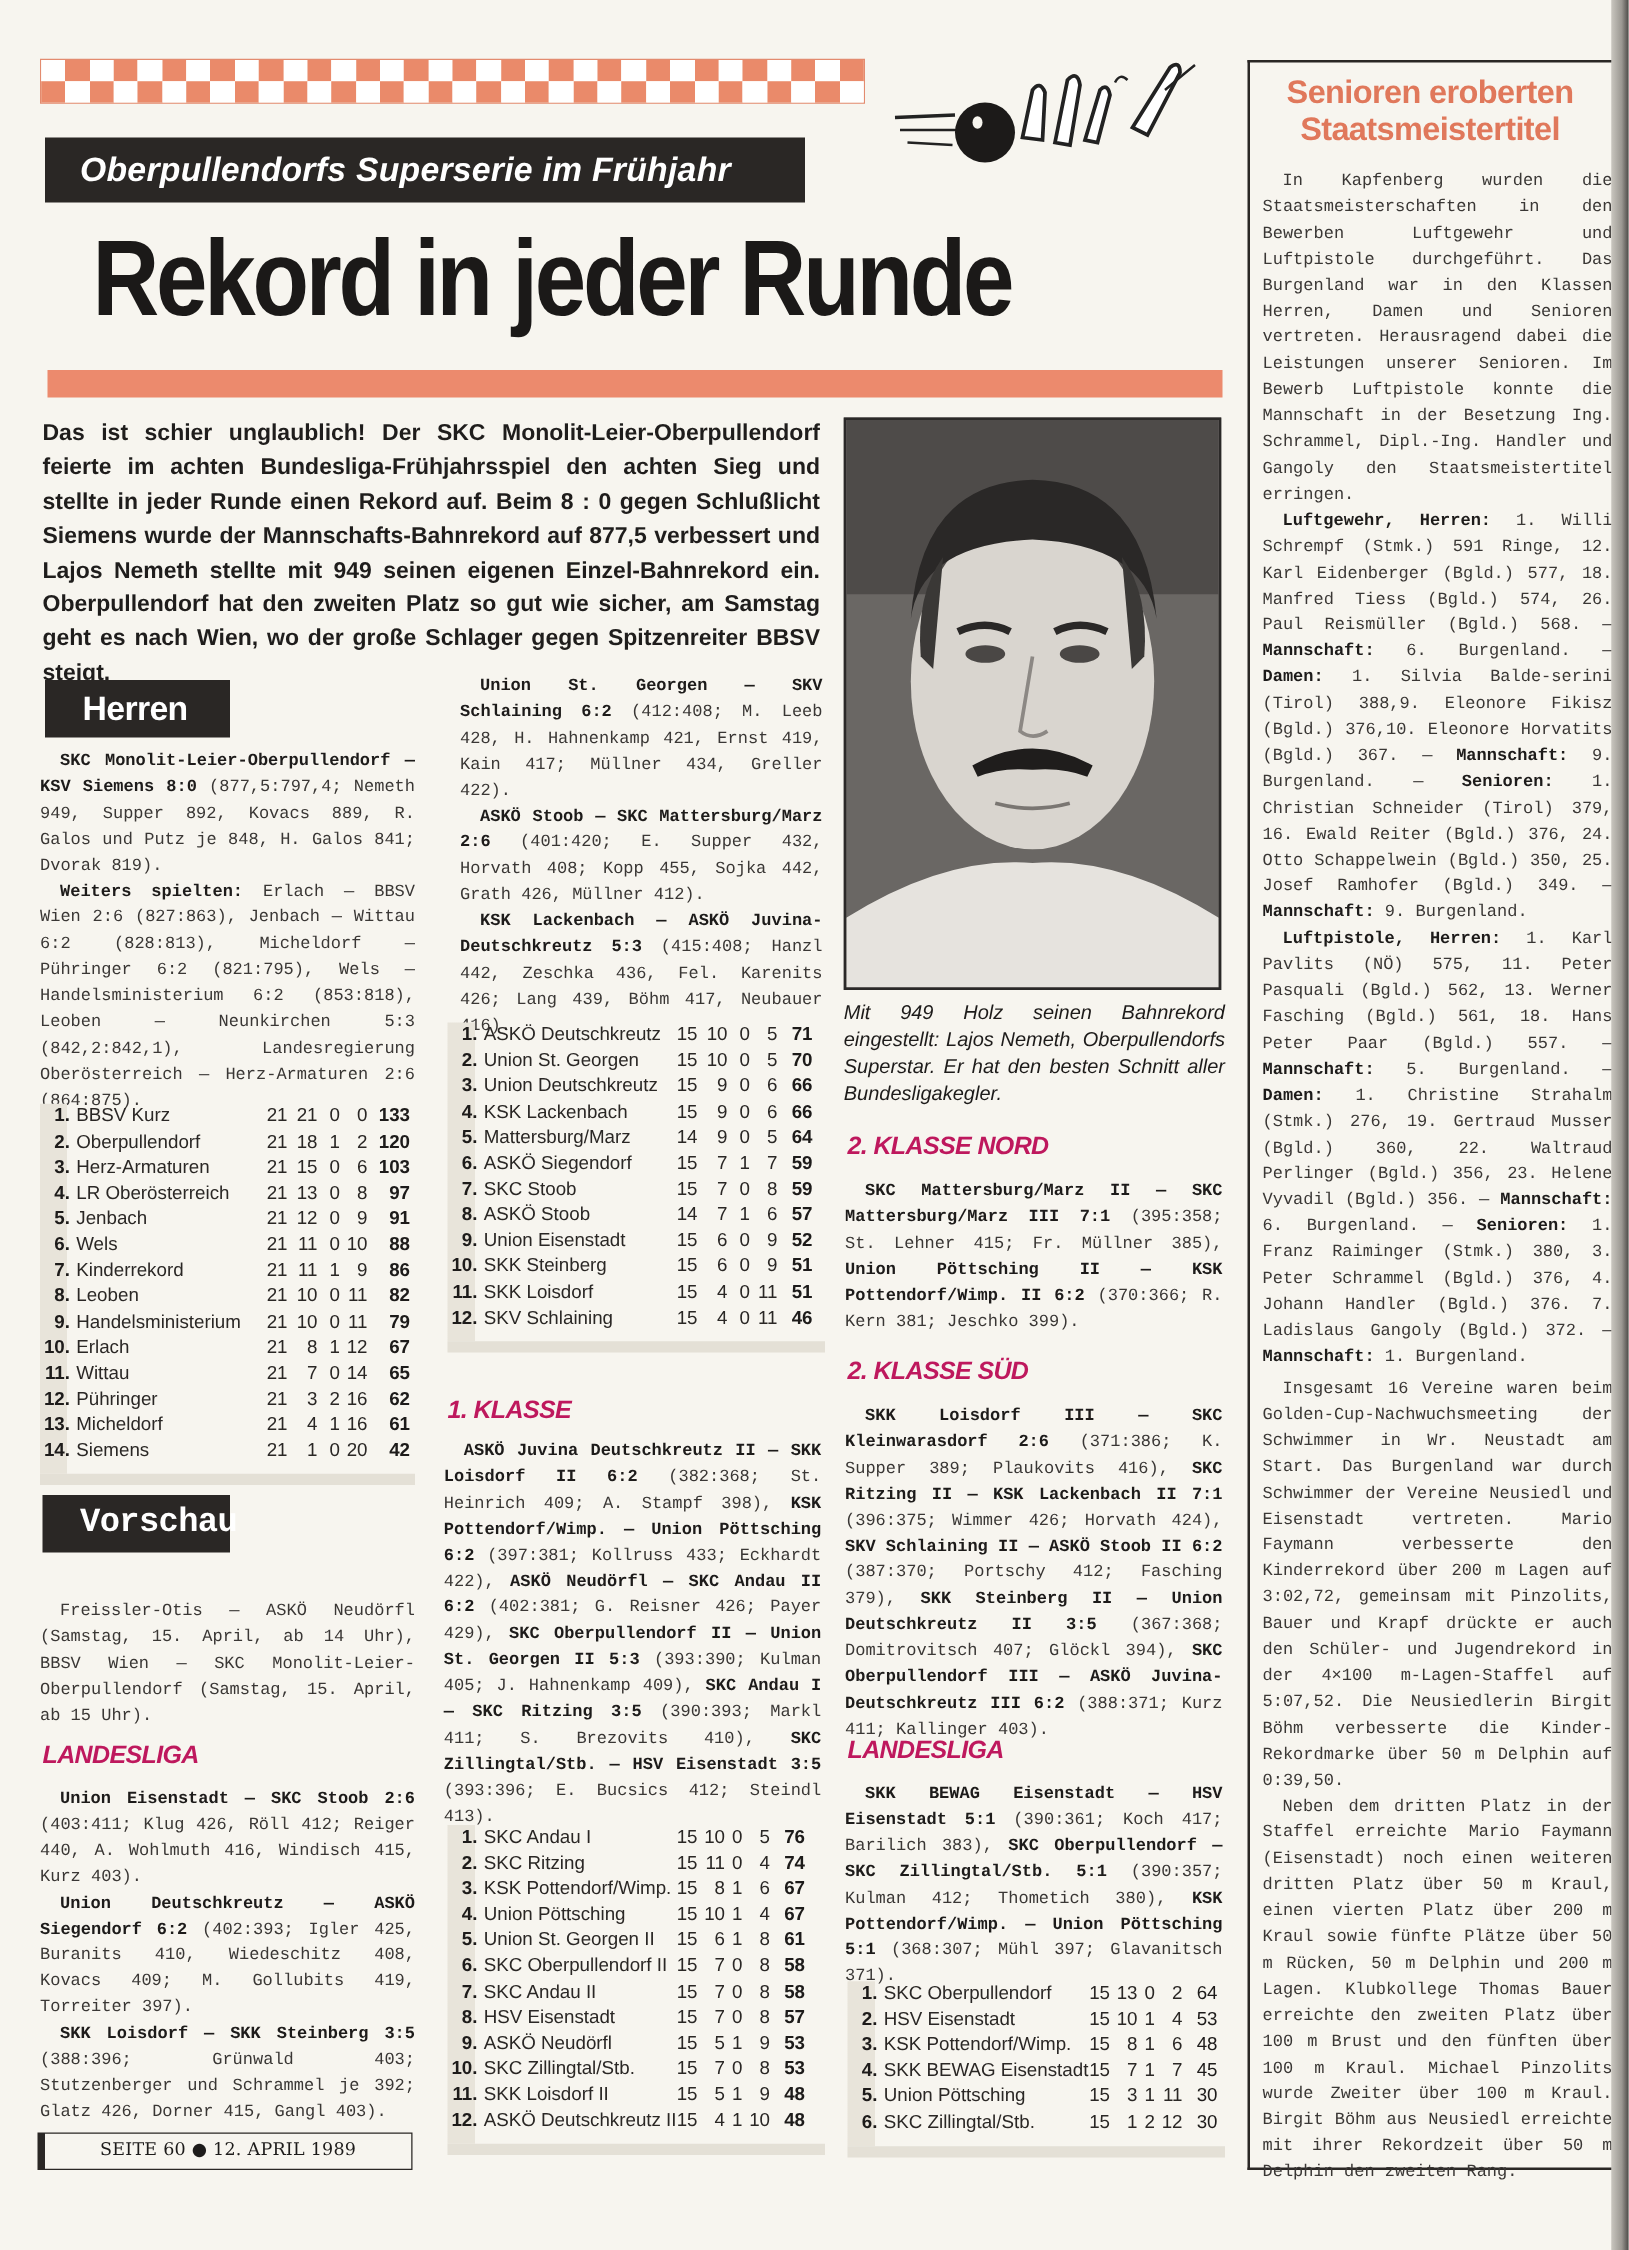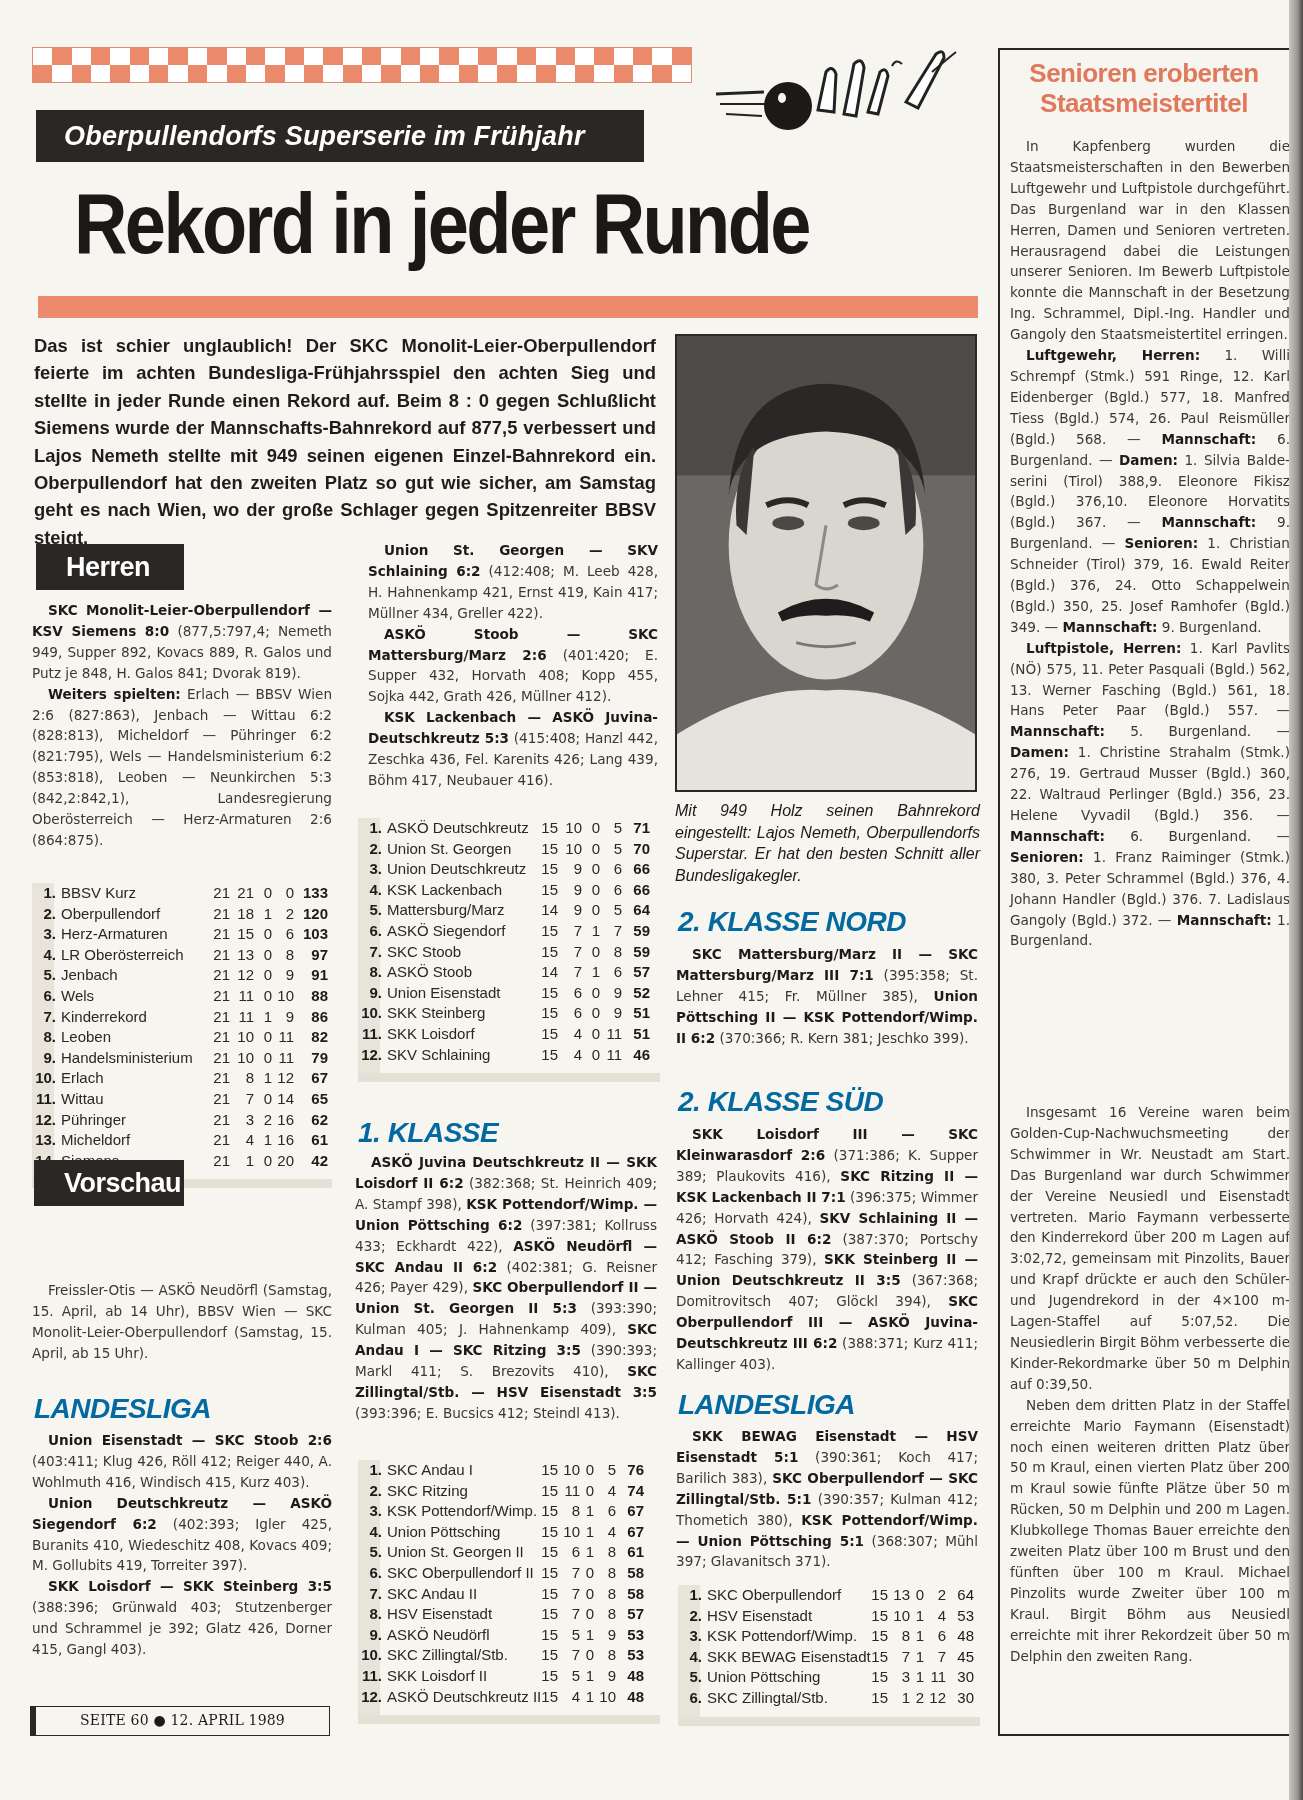--- a/index.html
+++ b/index.html
@@ -19,24 +19,24 @@
 
   .lead { position: absolute; left: 34px; top: 332px; width: 622px; font-weight: bold; font-size: 18.4px; line-height: 27.4px; text-align: justify; color: #1f1d1c; }
 
   
   .photo { position: absolute; left: 675px; top: 334px; width: 302px; height: 458px; background: #5e5b58; border: 2px solid #2b2928; overflow: hidden; }
   .photo svg { width: 100%; height: 100%; display: block; }
   .caption { position: absolute; left: 675px; top: 800px; width: 305px; font-style: italic; font-size: 16px; line-height: 21.5px; text-align: justify; }
 
   
   .blackbox { position: absolute; background: #2a2725; color: #fff; font-weight: bold; font-size: 27px; padding: 0 0 0 30px; height: 46px; line-height: 46px; letter-spacing: -0.5px; }
-  .sechead { position: absolute; font-weight: bold; font-style: italic; font-size: 28px; letter-spacing: -0.5px; color: #0369a1; }
+  .sechead { position: absolute; font-weight: bold; font-style: italic; font-size: 20px; letter-spacing: -0.5px; color: #be185d; }
 
   .body { position: absolute; font-family: "DejaVu Sans", sans-serif; font-size: 13.6px; line-height: 20.9px; text-align: justify; color: #3a3735; hyphens: manual; }
-  .body p { text-indent: 16px; }
+  .body p { text-indent: 16px; font-family: Liberation Mono, monospace; }
   .body b { color: #1d1b1a; }
 
   
   .table { position: absolute; font-family: "Liberation Sans", sans-serif; font-size: 15px; line-height: 20.6px; color: #2a2725; background: linear-gradient(to right, #e8e4da 0, #e8e4da 22px, transparent 22px); padding-bottom: 8px; border-bottom: 9px solid #e4e0d6; }
   .table .row { display: flex; white-space: nowrap; }
   .table .rk { width: 24px; text-align: right; font-weight: bold; color: #1d1b1a; }
   .table .nm { padding-left: 5px; }
   .table .n { text-align: right; }
   .table .pts { font-weight: bold; color: #1d1b1a; }
   .table .pts.plain { font-weight: normal; }
@@ -290,21 +290,21 @@
         <span class="rk" style="width: 24px; flex: 0 0 24px;">14.</span>
         <span class="nm" style="width: 146px; flex: 0 0 146px;">Siemens</span>
         <span class="n" style="width: 28px; flex: 0 0 28px;">21</span>
         <span class="n" style="width: 24px; flex: 0 0 24px;">1</span>
         <span class="n" style="width: 18px; flex: 0 0 18px;">0</span>
         <span class="n" style="width: 22px; flex: 0 0 22px;">20</span>
         <span class="n pts" style="width: 34px; flex: 0 0 34px;">42</span>
       </div>
     </div>
 
-  <div class="blackbox" style="left:34px; top:1160px; width:150px;">Vorschau</div>
+  <div class="blackbox" style="left:34px; top:1196px; width:150px;font-family:Liberation Mono, monospace;">Vorschau</div>
   <div class="body" style="left:32px; top:1280px; width:300px;">
     <p>Freissler-Otis — ASKÖ Neudörfl (Samstag, 15. April, ab 14 Uhr), BBSV Wien — SKC Monolit-Leier-Oberpullendorf (Samstag, 15. April, ab 15 Uhr).</p>
   </div>
 
   <div class="sechead" style="left:34px; top:1393px;">LANDESLIGA</div>
   <div class="body" id="landesliga-a" style="left:32px; top:1430px; width:300px;">
       <p><b>Union Eisenstadt — SKC Stoob 2:6</b><span> (403:411; Klug 426, Röll 412; Reiger 440, A. Wohlmuth 416, Windisch 415, Kurz 403).</span></p>
       <p><b>Union Deutschkreutz — ASKÖ Siegendorf 6:2</b><span> (402:393; Igler 425, Buranits 410, Wiedeschitz 408, Kovacs 409; M. Gollubits 419, Torreiter 397).</span></p>
       <p><b>SKK Loisdorf — SKK Steinberg 3:5</b><span> (388:396; Grünwald 403; Stutzenberger und Schrammel je 392; Glatz 426, Dorner 415, Gangl 403).</span></p>
     </div>

